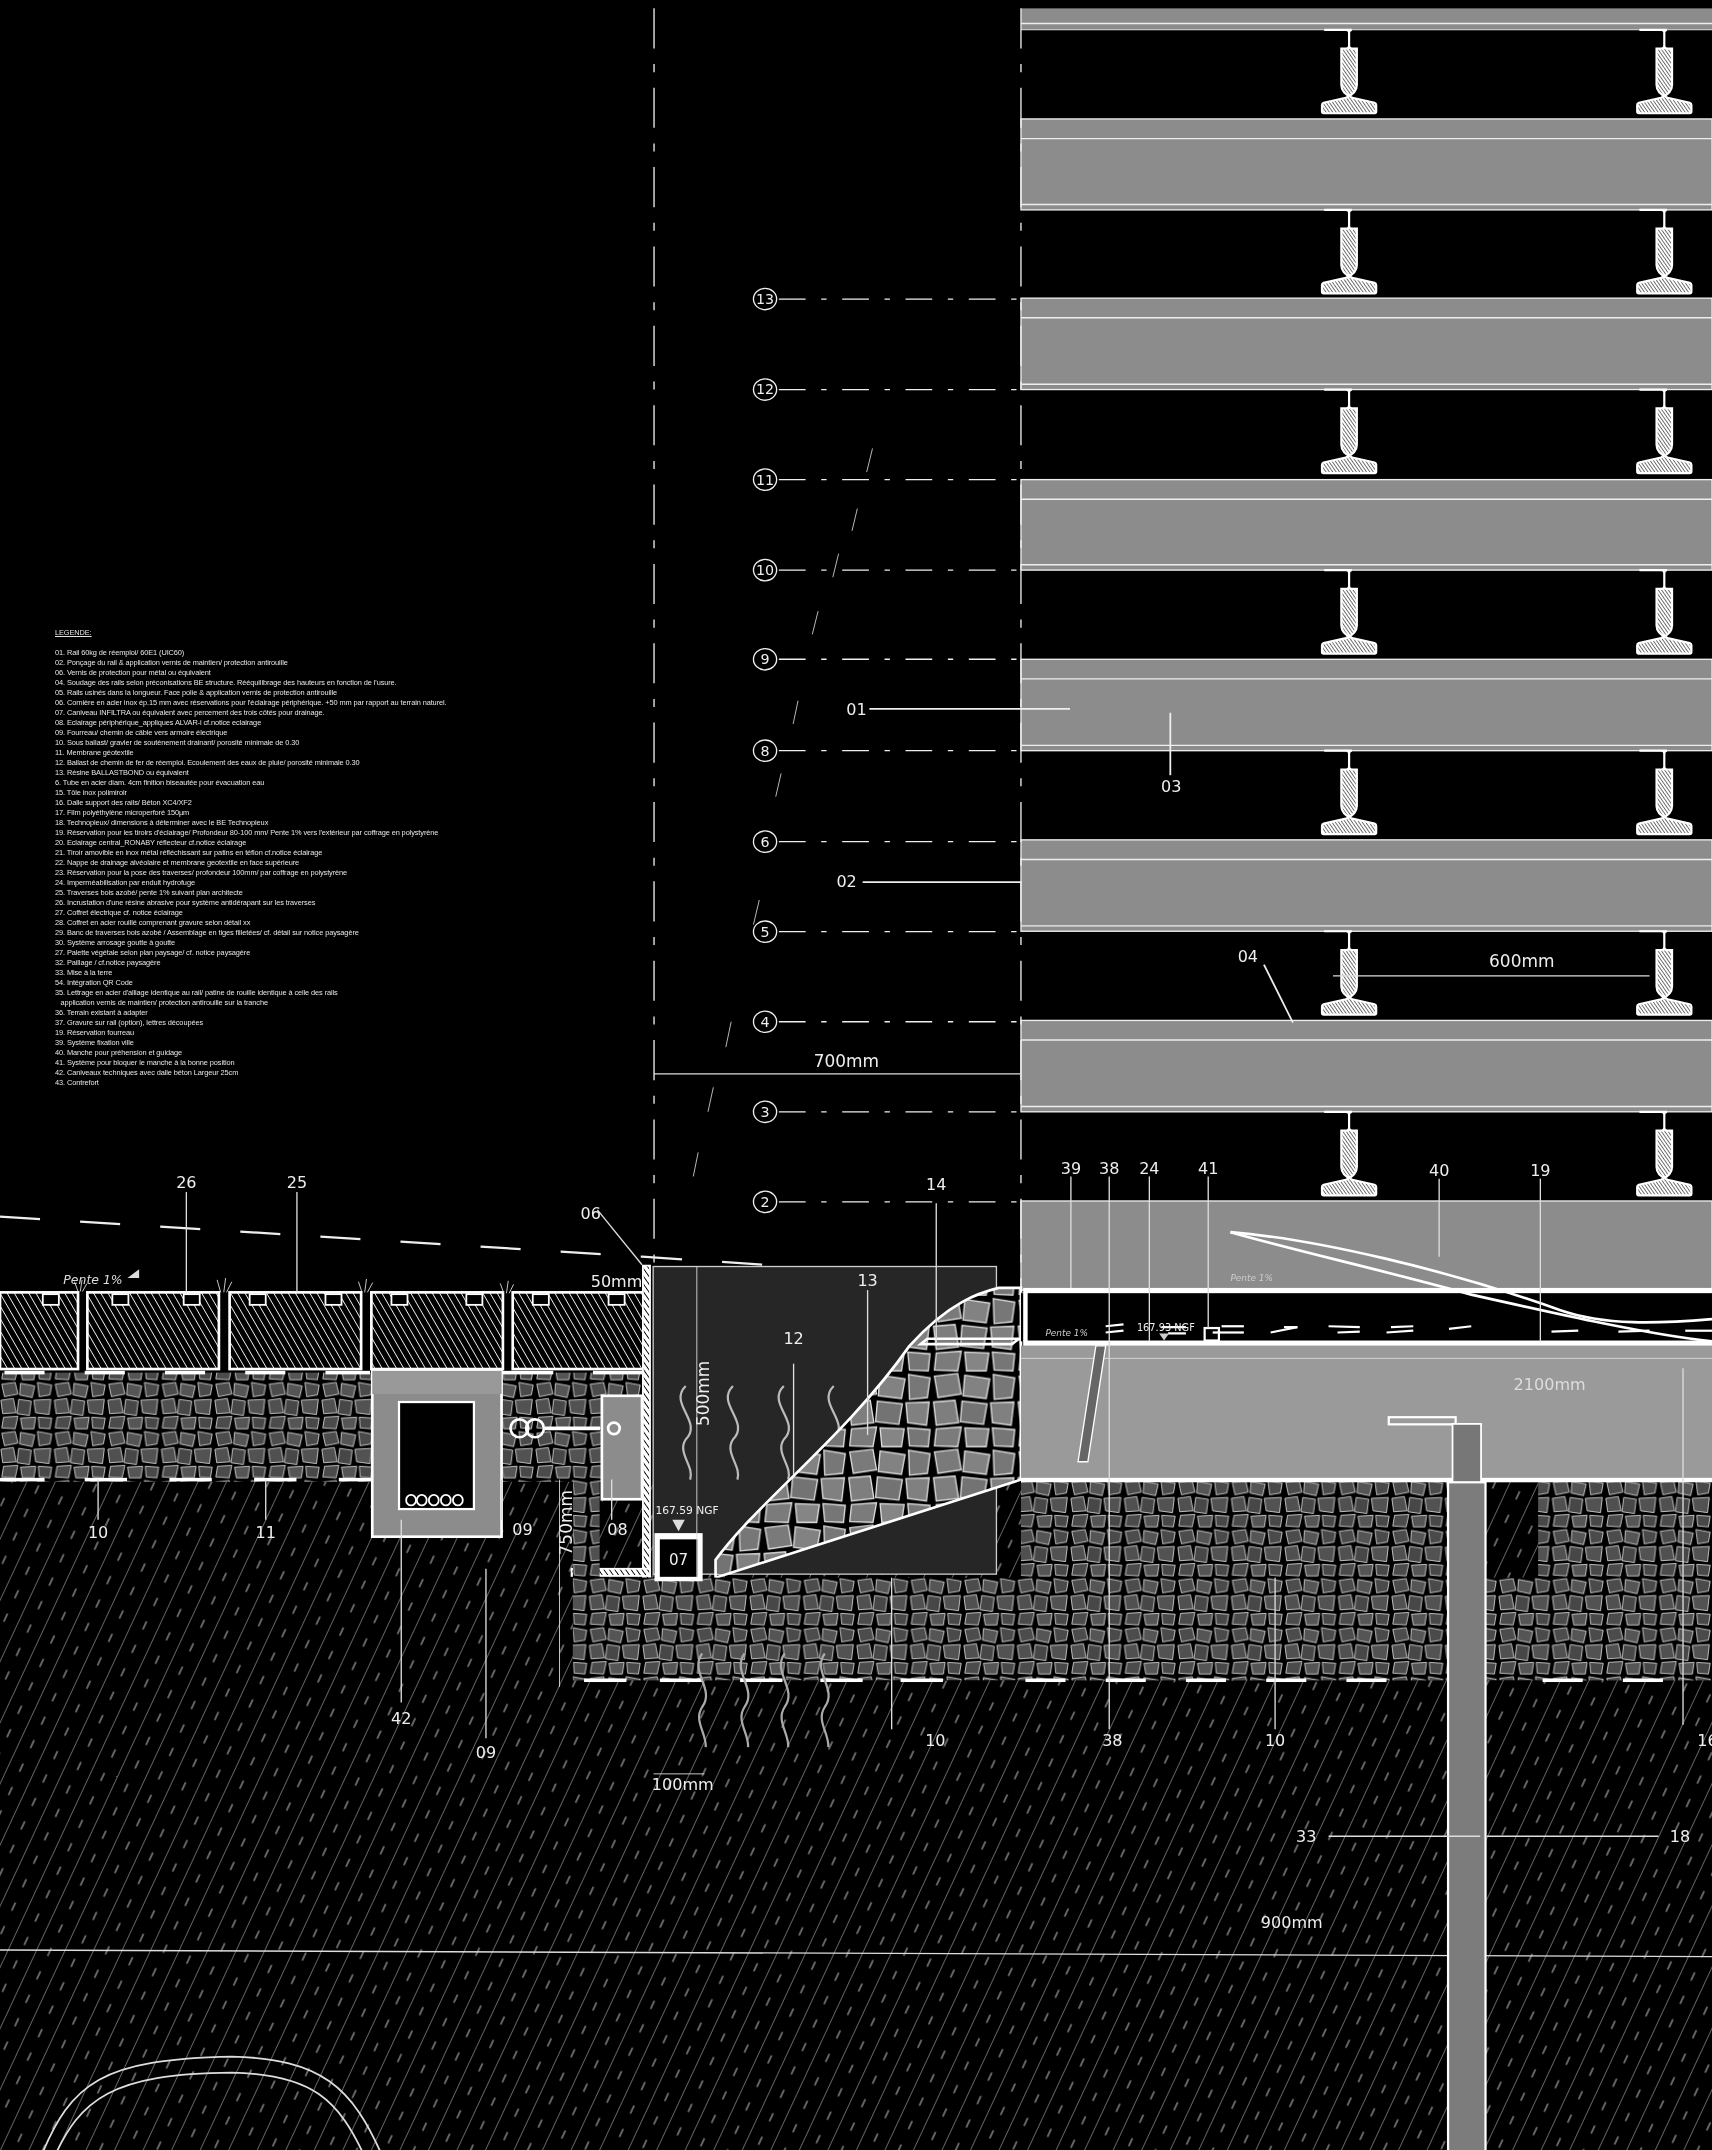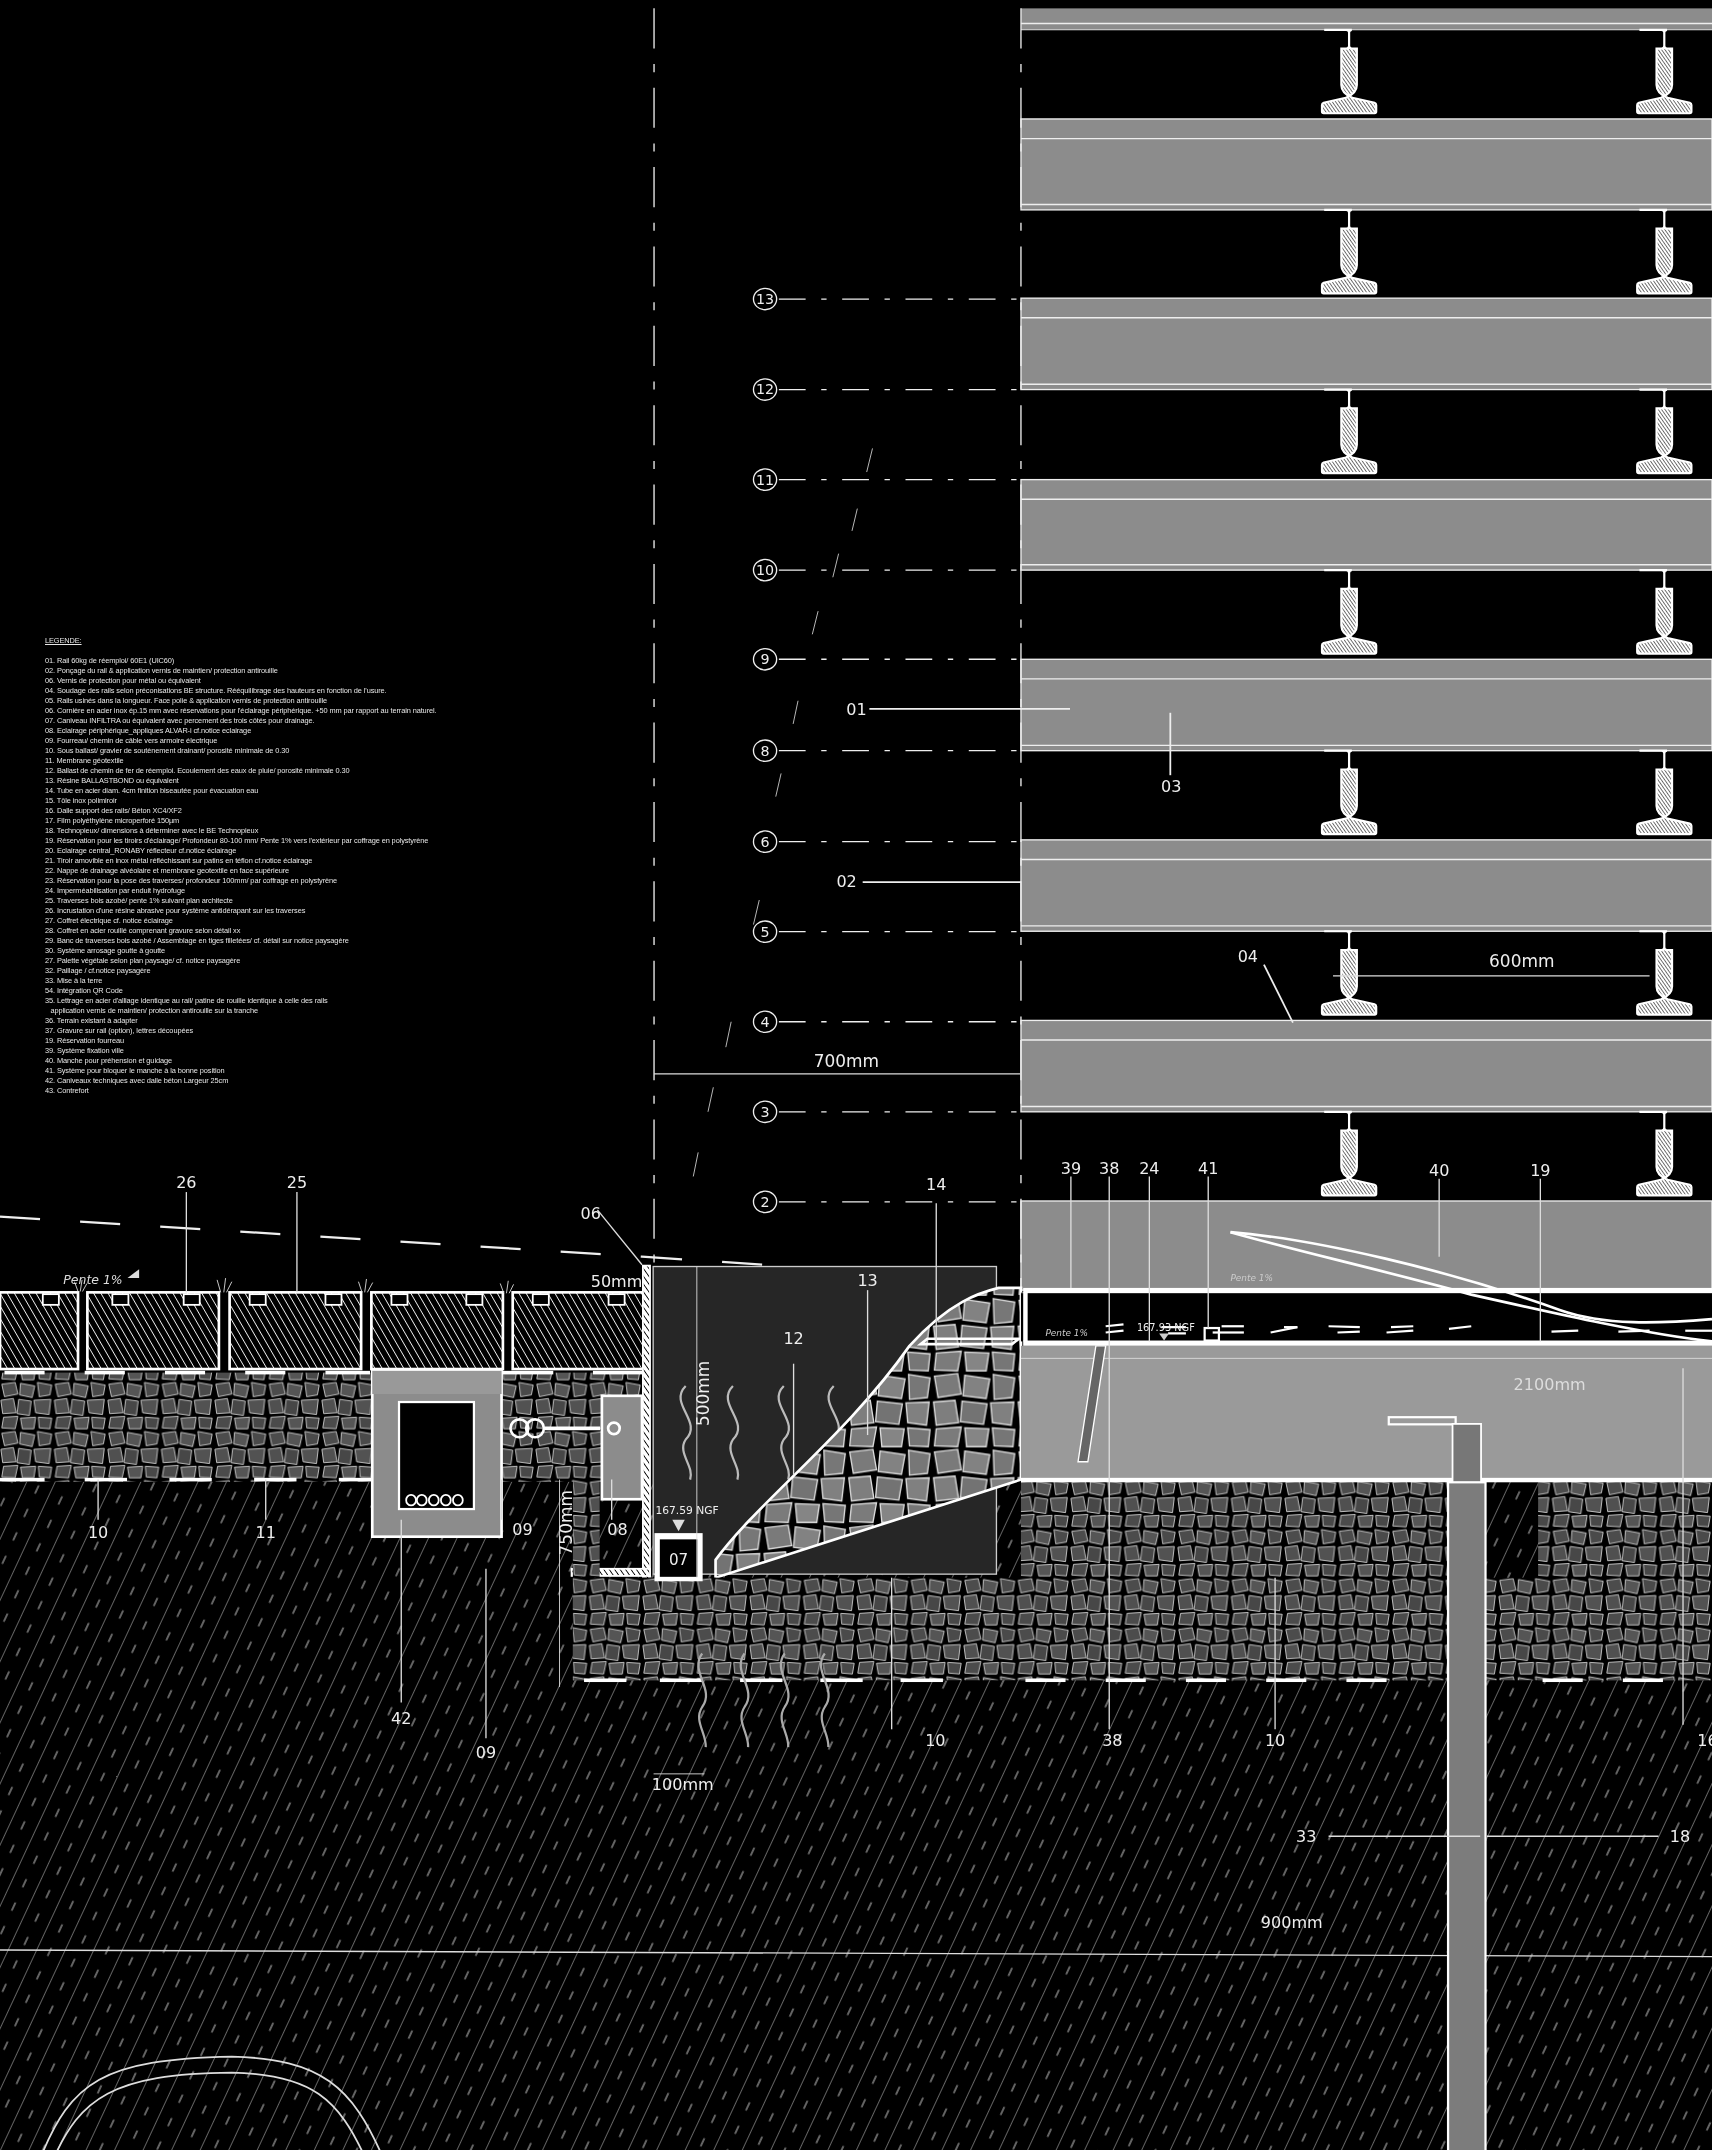--- a/index.html
+++ b/index.html
@@ -1,18 +1,18 @@
 <!DOCTYPE html>
 <html style="font-size:7.1px"><head>
 <meta charset="utf-8">
 <style>
   html,body{margin:0;padding:0;background:#000;}
   body{width:1712px;height:2151px;position:relative;overflow:hidden;font-family:"DejaVu Sans",sans-serif;color:#eee;}
   #drawing{position:absolute;left:0;top:8px;width:1712px;height:2151px;}
-  .legend{position:absolute;left:45px;top:628px;width:557px;font-family:"Liberation Sans",sans-serif;font-size:7.4px;line-height:10px;color:#e6e6e6;letter-spacing:-0.1px;margin-top:8px;}
+  .legend{position:absolute;left:55px;top:628px;width:557px;font-family:"Liberation Sans",sans-serif;font-size:7.4px;line-height:10px;color:#e6e6e6;letter-spacing:-0.1px;}
   .legend-title{text-decoration:underline;margin-bottom:9.8px;display:block;}
   .legend-item{white-space:nowrap;display:block;}
   svg text{font-family:"DejaVu Sans",sans-serif;}
 </style>
 </head>
 <body>
 
 <div id="drawing">
 <svg width="1712" height="2151" viewBox="0 0 3840 4823" xmlns="http://www.w3.org/2000/svg">
   <defs>
@@ -441,21 +441,21 @@
   <span class="legend-item">04. Soudage des rails selon préconisations BE structure. Rééquilibrage des hauteurs en fonction de l'usure.</span>
   <span class="legend-item">05. Rails usinés dans la longueur. Face polie &amp; application vernis de protection antirouille</span>
   <span class="legend-item">06. Cornière en acier inox ép.15 mm avec réservations pour l'éclairage périphérique. +50 mm par rapport au terrain naturel.</span>
   <span class="legend-item">07. Caniveau INFILTRA ou équivalent avec percement des trois côtés pour drainage.</span>
   <span class="legend-item">08. Eclairage périphérique_appliques ALVAR-i cf.notice eclairage</span>
   <span class="legend-item">09. Fourreau/ chemin de câble vers armoire électrique</span>
   <span class="legend-item">10. Sous ballast/ gravier de soutènement drainant/ porosité minimale de 0.30</span>
   <span class="legend-item">11. Membrane géotextile</span>
   <span class="legend-item">12. Ballast de chemin de fer de réemploi. Ecoulement des eaux de pluie/ porosité minimale 0.30</span>
   <span class="legend-item">13. Résine BALLASTBOND ou équivalent</span>
-  <span class="legend-item">14. Tube en acier diam. 4cm finition biseautée pour évacuation eau</span>
+  <span class="legend-item">6. Tube en acier diam. 4cm finition biseautée pour évacuation eau</span>
   <span class="legend-item">15. Tôle inox polimiroir</span>
   <span class="legend-item">16. Dalle support des rails/ Béton XC4/XF2</span>
   <span class="legend-item">17. Film polyéthylène microperforé 150µm</span>
   <span class="legend-item">18. Technopieux/ dimensions à déterminer avec le BE Technopieux</span>
   <span class="legend-item">19. Réservation pour les tiroirs d'éclairage/ Profondeur 80-100 mm/ Pente 1% vers l'extérieur par coffrage en polystyrène</span>
   <span class="legend-item">20. Eclairage central_RONABY réflecteur cf.notice éclairage</span>
   <span class="legend-item">21. Tiroir amovible en inox métal réfléchissant sur patins en téflon cf.notice éclairage</span>
   <span class="legend-item">22. Nappe de drainage alvéolaire et membrane geotextile en face supérieure</span>
   <span class="legend-item">23. Réservation pour la pose des traverses/ profondeur 100mm/ par coffrage en polystyrène</span>
   <span class="legend-item">24. Imperméabilisation par enduit hydrofuge</span>

